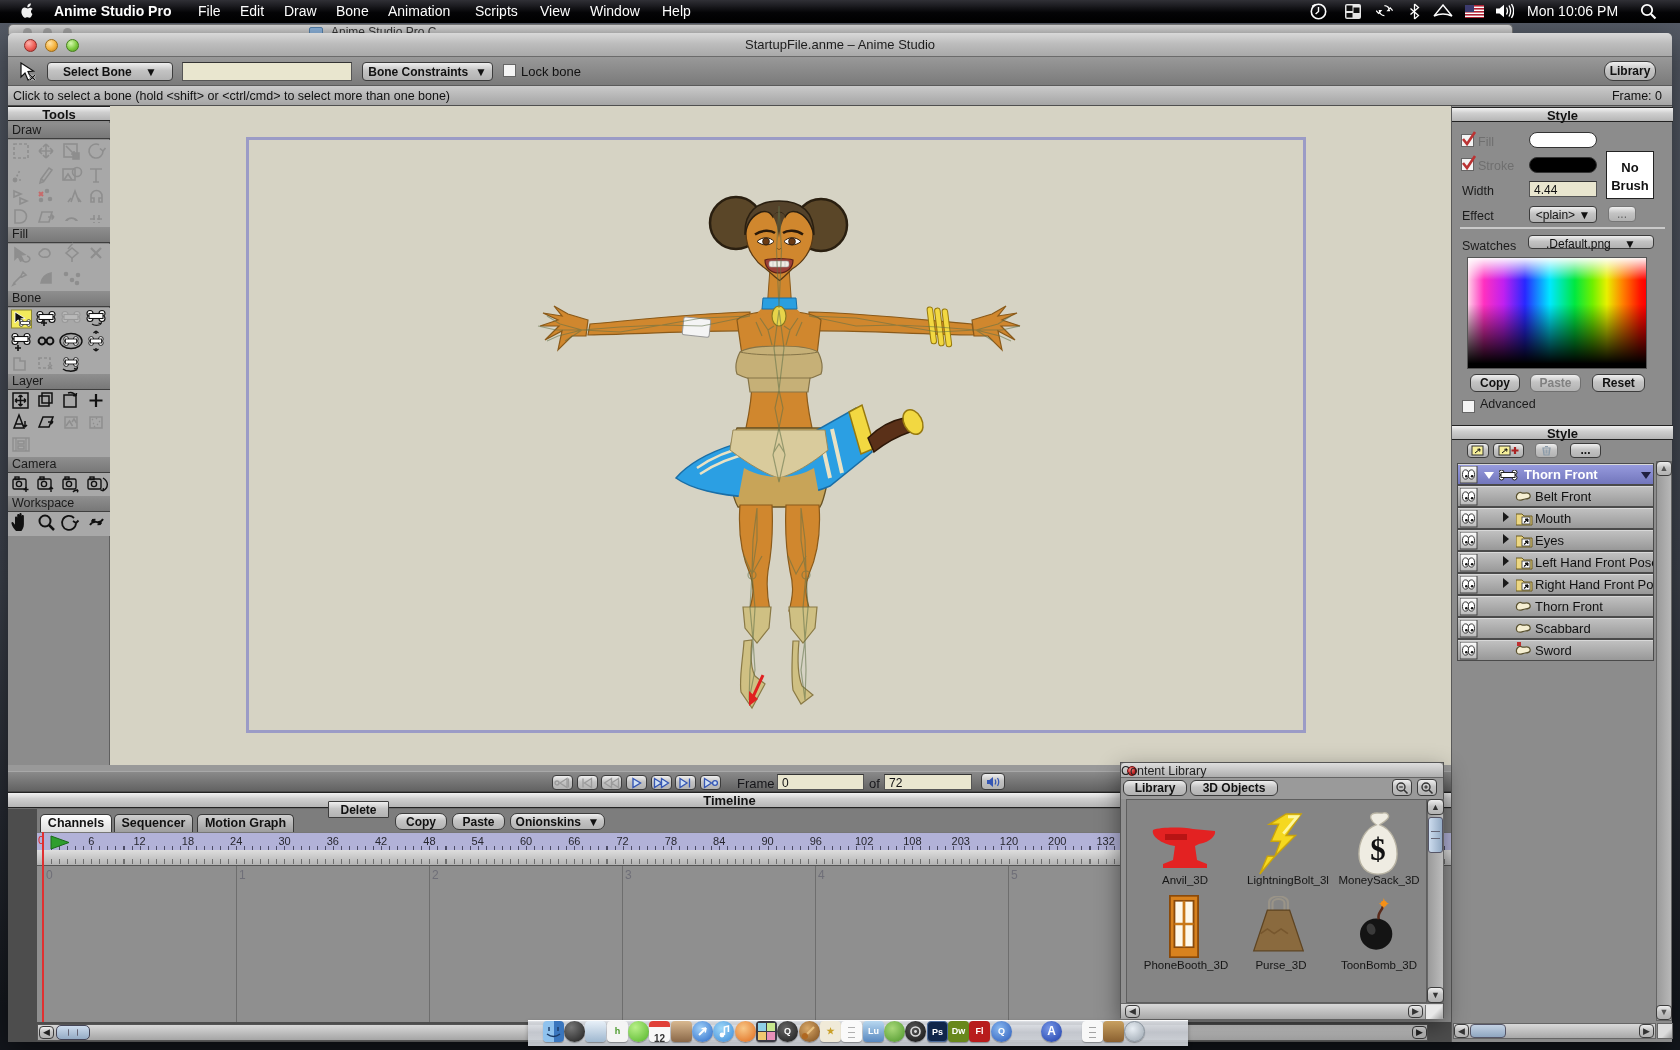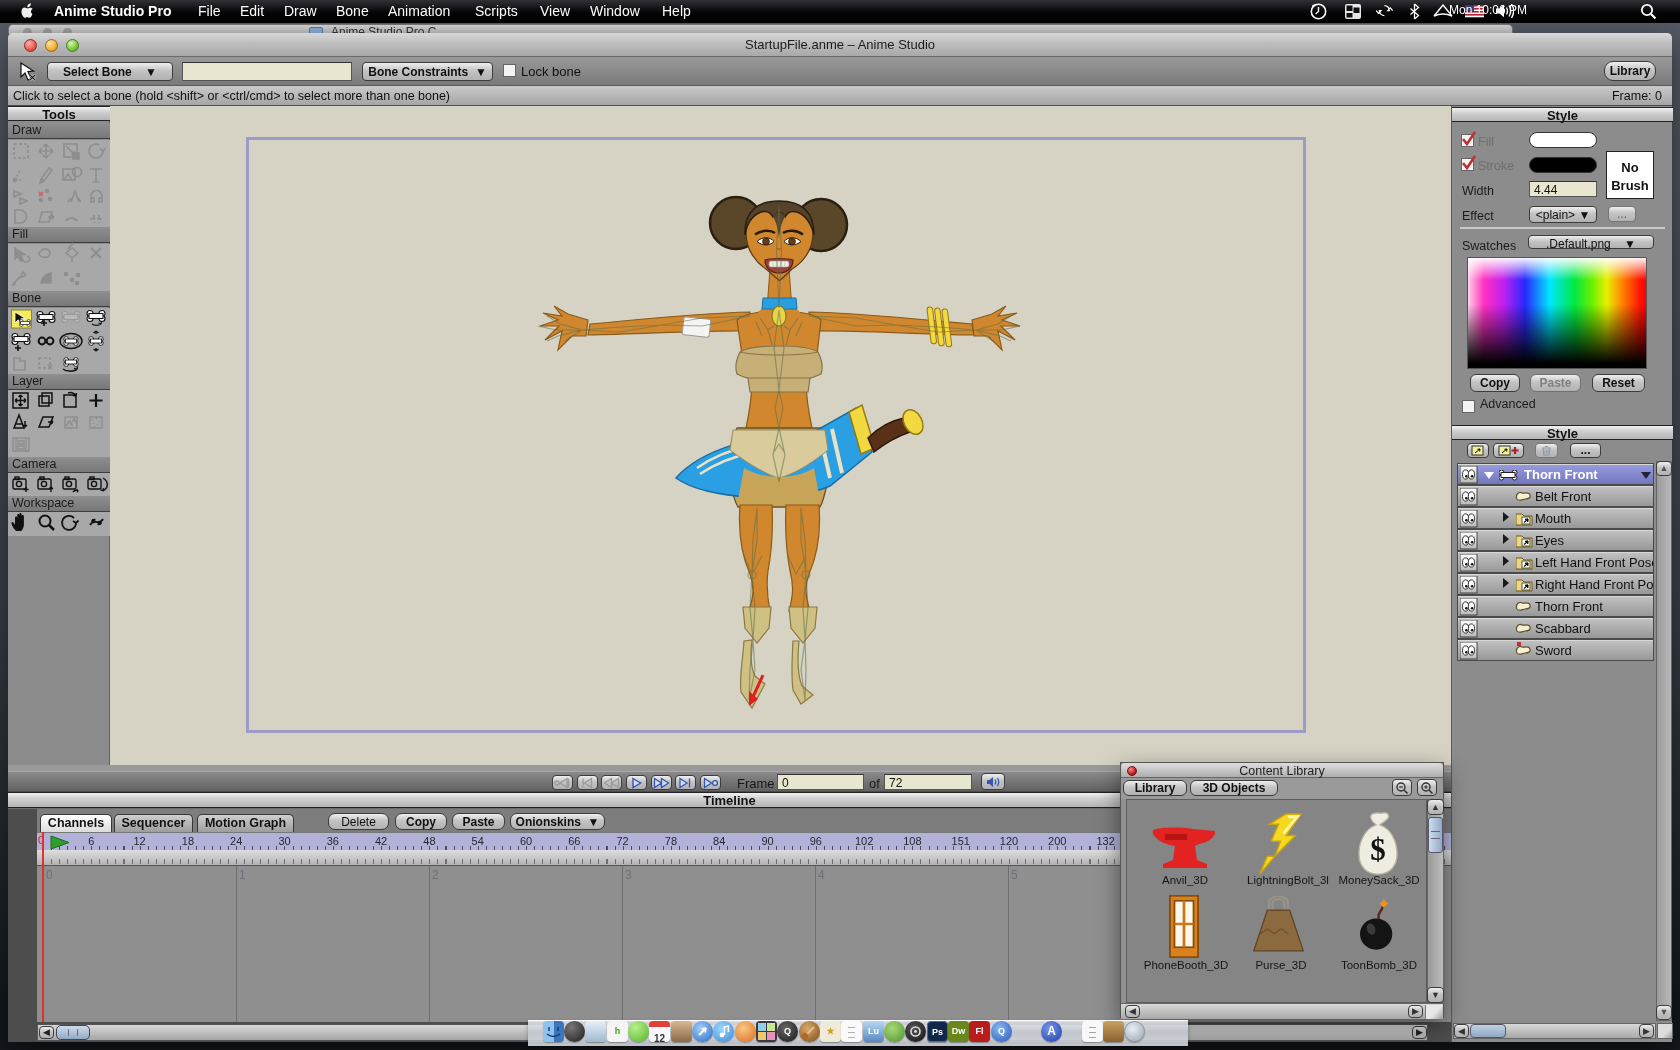--- a/index.html
+++ b/index.html
@@ -140,21 +140,21 @@
         <rect y="1.6" width="19" height="1.4" fill="#fff"></rect>
         <rect y="4.6" width="19" height="1.4" fill="#fff"></rect>
         <rect y="7.6" width="19" height="1.4" fill="#fff"></rect>
         <rect y="10.6" width="19" height="1.4" fill="#fff"></rect>
         <rect width="9" height="7" fill="#3c3b6e"></rect>
       </svg>
     <svg class="mi" style="left:1495px;top:3px" width="19" height="16" viewBox="0 0 19 16">
         <path d="M1 5.5h3.5L9 1.8v12.4L4.5 10.5H1z" fill="#fff"></path>
         <path d="M11.5 4.5q2 3.5 0 7M14 2.5q3.2 5.5 0 11M16.5 1q4.3 7 0 14" stroke="#fff" stroke-width="1.4" fill="none"></path>
       </svg>
-    <span class="mi" style="left:1449px;font-size:12px">Mon 10:06 PM</span>
+    <span class="mi" style="left:1527px;font-size:14px">Mon 10:06 PM</span>
     <svg class="mi" style="left:1640px;top:3px" width="17" height="17" viewBox="0 0 17 17">
         <circle cx="7" cy="7" r="5.2" fill="none" stroke="#fff" stroke-width="1.8"></circle>
         <path d="M11 11l4.5 4.5" stroke="#fff" stroke-width="2.2"></path>
       </svg>
   </div>
   <div id="bgwin" class="abs">
     <div style="position:absolute;left:14px;top:3px;width:9px;height:9px;border-radius:50%;background:#9f9f9f"></div>
     <div style="position:absolute;left:34px;top:3px;width:9px;height:9px;border-radius:50%;background:#9f9f9f"></div>
     <div style="position:absolute;left:54px;top:3px;width:9px;height:9px;border-radius:50%;background:#9f9f9f"></div>
     <div style="position:absolute;left:300px;top:2px;width:14px;height:10px;background:#8ab0d8;border:1px solid #5580aa;border-radius:2px"></div>
@@ -656,21 +656,21 @@
               <path d="M1 4h2.5L7 1v10L3.5 8H1z" fill="#3556b4"></path>
               <path d="M9 3.5q1.5 2.5 0 5M11.5 2q2.5 4 0 8" stroke="#3556b4" fill="none" stroke-width="1.2"></path>
             </svg></div>
       </div>
       <div class="phead" style="top:27px;width:1443px;height:16px;font-size:13px">Timeline</div>
       <div style="position:absolute;left:0;top:44px;width:1443px;height:23px;background:#7d7d7d"></div>
       <div style="position:absolute;left:0;top:44px;width:29px;height:233px;background:#4d4d4d"></div>
       <div class="tab on" style="left:32px;width:72px">Channels</div>
       <div class="tab" style="left:106px;width:79px">Sequencer</div>
       <div class="tab" style="left:189px;width:97px">Motion Graph</div>
-      <div class="btn" style="left:320px;top:48px;width:61px;height:17px;line-height:16px;font-weight:normal;border-radius:7px">Delete</div>
+      <div class="btn" style="left:320px;top:36px;width:61px;height:17px;line-height:16px;font-weight:bold;border-radius:1px">Delete</div>
       <div class="btn" style="left:387px;top:48px;width:52px;height:17px;line-height:16px;font-weight:bold;border-radius:7px">Copy</div>
       <div class="btn" style="left:444px;top:48px;width:53px;height:17px;line-height:16px;font-weight:bold;border-radius:7px">Paste</div>
       <div class="btn" style="left:502px;top:48px;width:95px;height:17px;line-height:16px;font-weight:bold;border-radius:7px">Onionskins&nbsp;&nbsp;▼</div>
       <div id="ruler" style="position:absolute;left:29px;top:67px;width:1414px;height:18px;background:#b2b2d8;border-top:1px solid #777;overflow:hidden">
         <div style="position:absolute;left:6px;bottom:0;width:1408px;height:4px;background:repeating-linear-gradient(90deg,rgba(20,20,40,.65) 0 1px,transparent 1px 8.05px)"></div>
         <span class="rnum" style="left:54.3px">6</span>
           <span class="rnum" style="left:102.6px">12</span>
           <span class="rnum" style="left:150.9px">18</span>
           <span class="rnum" style="left:199.2px">24</span>
           <span class="rnum" style="left:247.5px">30</span>
@@ -680,21 +680,21 @@
           <span class="rnum" style="left:440.7px">54</span>
           <span class="rnum" style="left:489px">60</span>
           <span class="rnum" style="left:537.3px">66</span>
           <span class="rnum" style="left:585.6px">72</span>
           <span class="rnum" style="left:633.9px">78</span>
           <span class="rnum" style="left:682.2px">84</span>
           <span class="rnum" style="left:730.5px">90</span>
           <span class="rnum" style="left:778.8px">96</span>
           <span class="rnum" style="left:827.1px">102</span>
           <span class="rnum" style="left:875.4px">108</span>
-          <span class="rnum" style="left:923.7px">151</span>
+          <span class="rnum" style="left:923.7px">203</span>
           <span class="rnum" style="left:972px">120</span>
           <span class="rnum" style="left:1020.3px">200</span>
           <span class="rnum" style="left:1068.6px">132</span>
       </div>
       <div id="tickstrip" style="position:absolute;left:29px;top:85px;width:1414px;height:16px;background:linear-gradient(#dedede,#b2b2b2);border-bottom:1px solid #555;overflow:hidden">
         <div style="position:absolute;left:6px;bottom:1px;width:1408px;height:5px;background:repeating-linear-gradient(90deg,rgba(60,60,60,.6) 0 1px,transparent 1px 8.05px)"></div>
       </div>
       <div id="channels" style="position:absolute;left:29px;top:101px;width:1414px;height:156px;background:#8f8f8f;overflow:hidden">
         <div class="chline" style="left:6px"></div>
           <span class="chnum" style="left:9px">0</span>
@@ -719,21 +719,21 @@
       <div class="btn" style="left:31px;top:261px;width:15px;height:13px;line-height:11px;font-size:9px;color:#222">◀</div>
       <div style="position:absolute;left:48px;top:260px;width:34px;height:15px;background:linear-gradient(#cddcee,#93aac4);border:1px solid #445;border-radius:5px">
           <div style="width:10px;height:7px;margin:3px auto 0;border-left:1px solid #667;border-right:1px solid #667;border-radius:1px"></div>
         </div>
       <div class="btn" style="left:1404px;top:261px;width:15px;height:13px;line-height:11px;font-size:9px;color:#222">▶</div>
     </div>
   </div>
   <div id="clwin" class="abs">
     <div style="position:absolute;left:0;top:0;width:322px;height:15px;background:linear-gradient(#dedede,#aeaeae);border-bottom:1px solid #666;border-radius:4px 4px 0 0">
       <div style="position:absolute;left:6px;top:3px;width:10px;height:10px;border-radius:50%;background:radial-gradient(circle at 35% 30%,#f88,#c02020 60%,#801010);border:1px solid #701010"></div>
-      <div style="position:absolute;width:322px;text-align:center;font-size:12.5px;color:#222;top:1px">Content Library</div>
+      <div style="position:absolute;width:322px;text-align:left;font-size:12.5px;color:#222;top:1px">Content Library</div>
     </div>
     <div style="position:absolute;left:0;top:15px;width:322px;height:21px;background:#9a9a9a">
       <div class="btn" style="left:2px;top:2px;width:64px;height:16px;line-height:15px;font-weight:bold;border-radius:6px">Library</div>
       <div class="btn" style="left:69px;top:2px;width:88px;height:16px;line-height:15px;font-weight:bold;border-radius:6px">3D Objects</div>
       <div class="btn" style="left:271px;top:1px;width:20px;height:17px"><svg width="14" height="14" viewBox="0 0 14 14" style="margin-top:1px">
             <circle cx="6" cy="6" r="4" fill="none" stroke="#333" stroke-width="1.4"></circle>
             <path d="M9 9l3.5 3.5" stroke="#333" stroke-width="1.6"></path>
             <path d="M4.2 6h3.6" stroke="#333" stroke-width="1.2"></path>
           </svg></div>
       <div class="btn" style="left:296px;top:1px;width:20px;height:17px"><svg width="14" height="14" viewBox="0 0 14 14" style="margin-top:1px">

